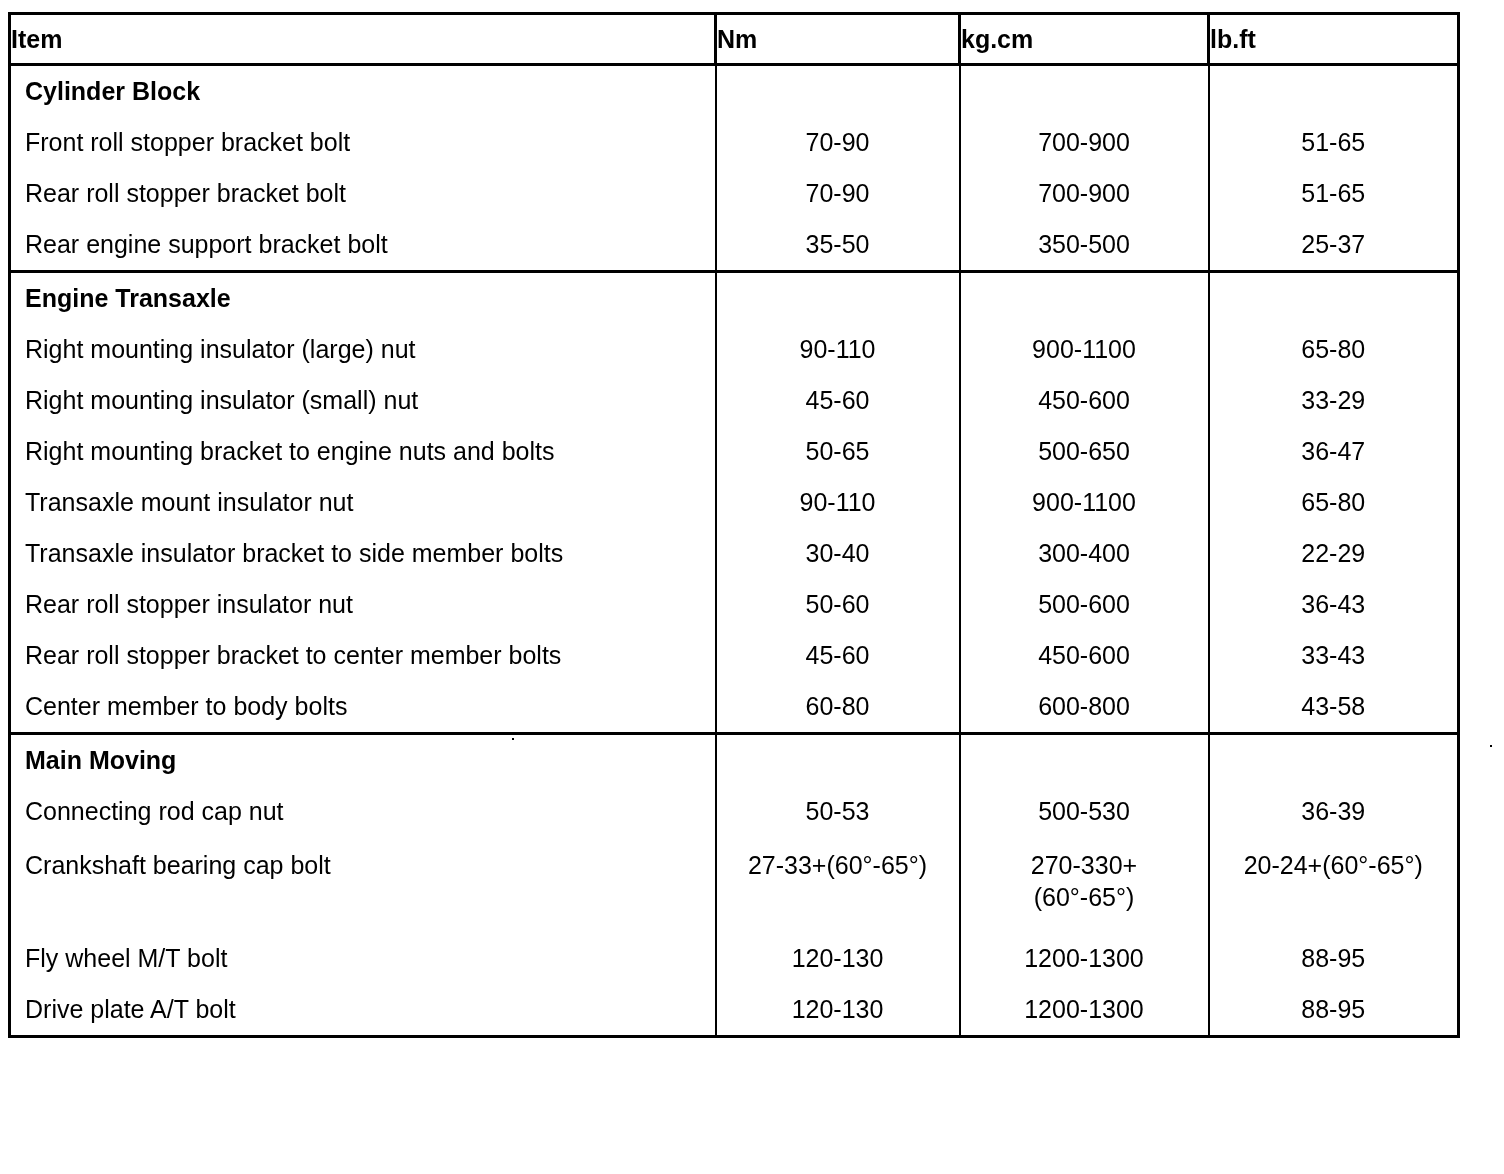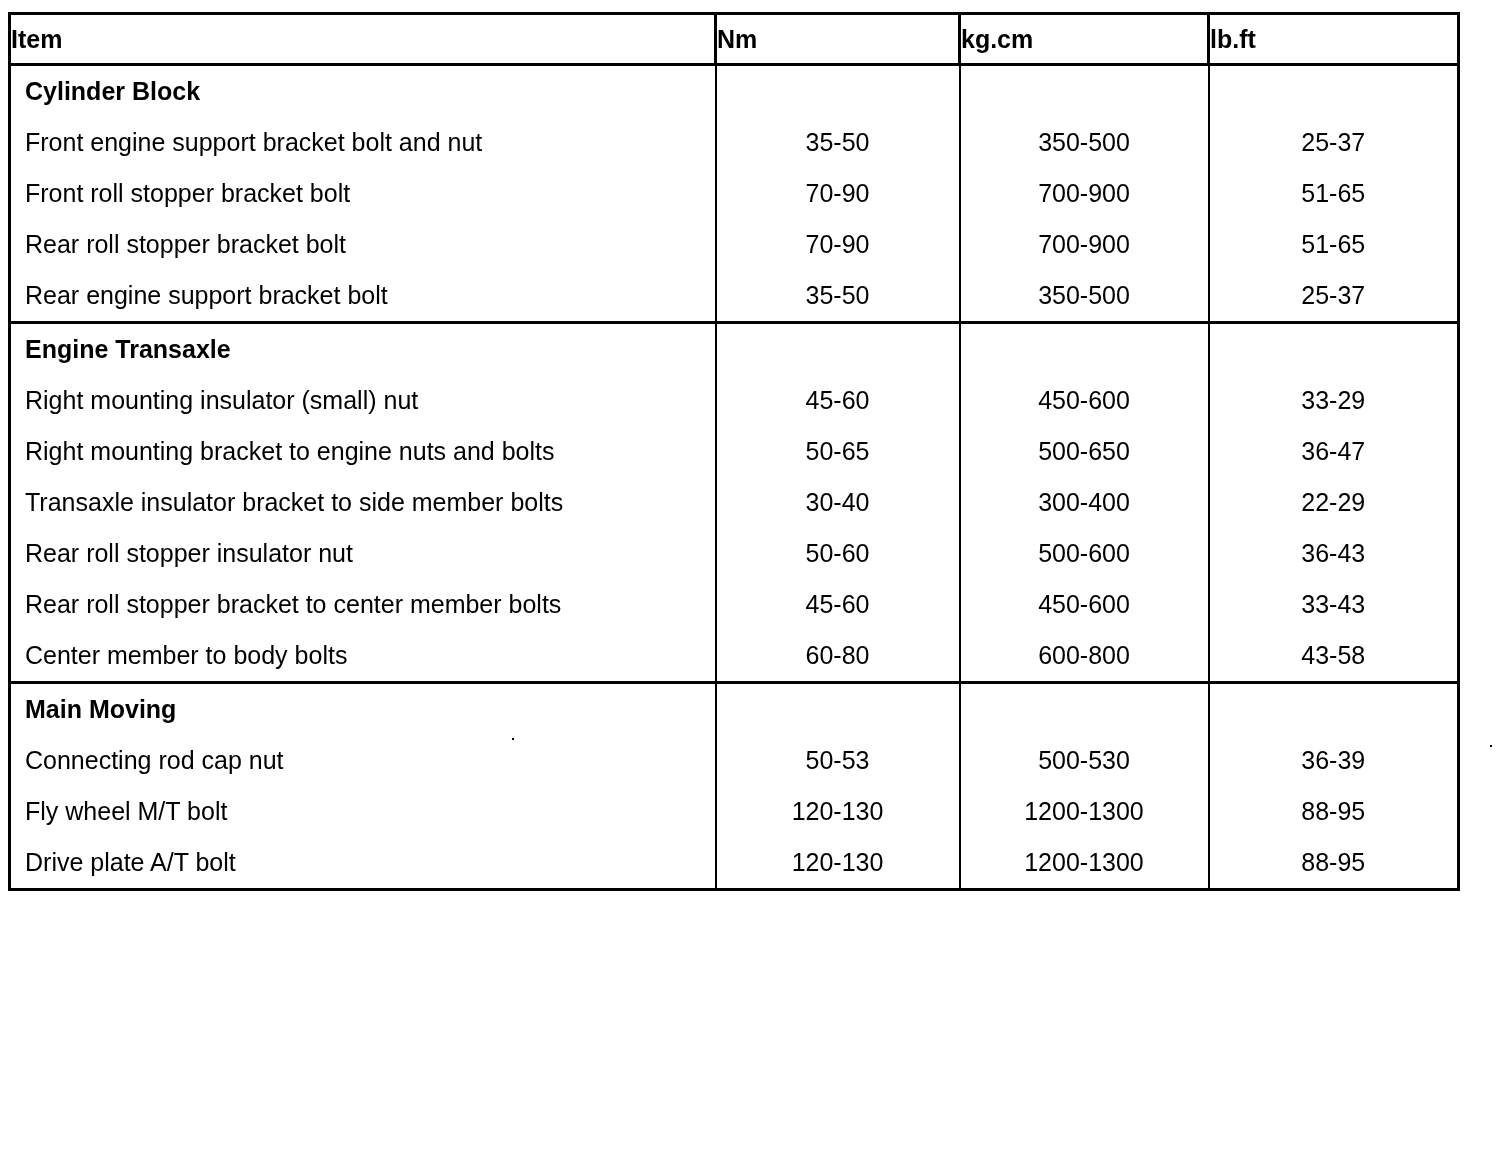--- a/index.html
+++ b/index.html
@@ -42,26 +42,20 @@
   </thead>
 
   <tbody class="section">
     <tr class="sec-head">
       <td class="item">Cylinder Block</td>
       <td class="val"></td>
         <td class="val"></td>
         <td class="val"></td>
     </tr>
     <tr>
-      <td class="item">Front engine support bracket bolt and nut</td>
-      <td class="val">35-50</td>
-      <td class="val">350-500</td>
-      <td class="val">25-37</td>
-    </tr>
-    <tr>
       <td class="item">Front roll stopper bracket bolt</td>
       <td class="val">70-90</td>
       <td class="val">700-900</td>
       <td class="val">51-65</td>
     </tr>
     <tr>
       <td class="item">Rear roll stopper bracket bolt</td>
       <td class="val">70-90</td>
       <td class="val">700-900</td>
       <td class="val">51-65</td>
@@ -75,30 +69,42 @@
   </tbody>
 
   <tbody class="section">
     <tr class="sec-head">
       <td class="item">Engine Transaxle</td>
       <td class="val"></td>
         <td class="val"></td>
         <td class="val"></td>
     </tr>
     <tr>
+      <td class="item">Right mounting insulator (large) nut</td>
+      <td class="val">90-110</td>
+      <td class="val">900-1100</td>
+      <td class="val">65-80</td>
+    </tr>
+    <tr>
       <td class="item">Right mounting insulator (small) nut</td>
       <td class="val">45-60</td>
       <td class="val">450-600</td>
       <td class="val">33-29</td>
     </tr>
     <tr>
       <td class="item">Right mounting bracket to engine nuts and bolts</td>
       <td class="val">50-65</td>
       <td class="val">500-650</td>
       <td class="val">36-47</td>
+    </tr>
+    <tr>
+      <td class="item">Transaxle mount insulator nut</td>
+      <td class="val">90-110</td>
+      <td class="val">900-1100</td>
+      <td class="val">65-80</td>
     </tr>
     <tr>
       <td class="item">Transaxle insulator bracket to side member bolts</td>
       <td class="val">30-40</td>
       <td class="val">300-400</td>
       <td class="val">22-29</td>
     </tr>
     <tr>
       <td class="item">Rear roll stopper insulator nut</td>
       <td class="val">50-60</td>
@@ -125,20 +131,26 @@
       <td class="val"></td>
         <td class="val"></td>
         <td class="val"></td>
     </tr>
     <tr>
       <td class="item">Connecting rod cap nut</td>
       <td class="val">50-53</td>
       <td class="val">500-530</td>
       <td class="val">36-39</td>
     </tr>
+    <tr class="tall">
+      <td class="item">Crankshaft bearing cap bolt</td>
+      <td class="val">27-33+(60°-65°)</td>
+      <td class="val" style="padding-left:30px;padding-right:30px;">270-330+(60°-65°)</td>
+      <td class="val">20-24+(60°-65°)</td>
+    </tr>
     <tr>
       <td class="item">Fly wheel M/T bolt</td>
       <td class="val">120-130</td>
       <td class="val">1200-1300</td>
       <td class="val">88-95</td>
     </tr>
     <tr>
       <td class="item">Drive plate A/T bolt</td>
       <td class="val">120-130</td>
       <td class="val">1200-1300</td>

